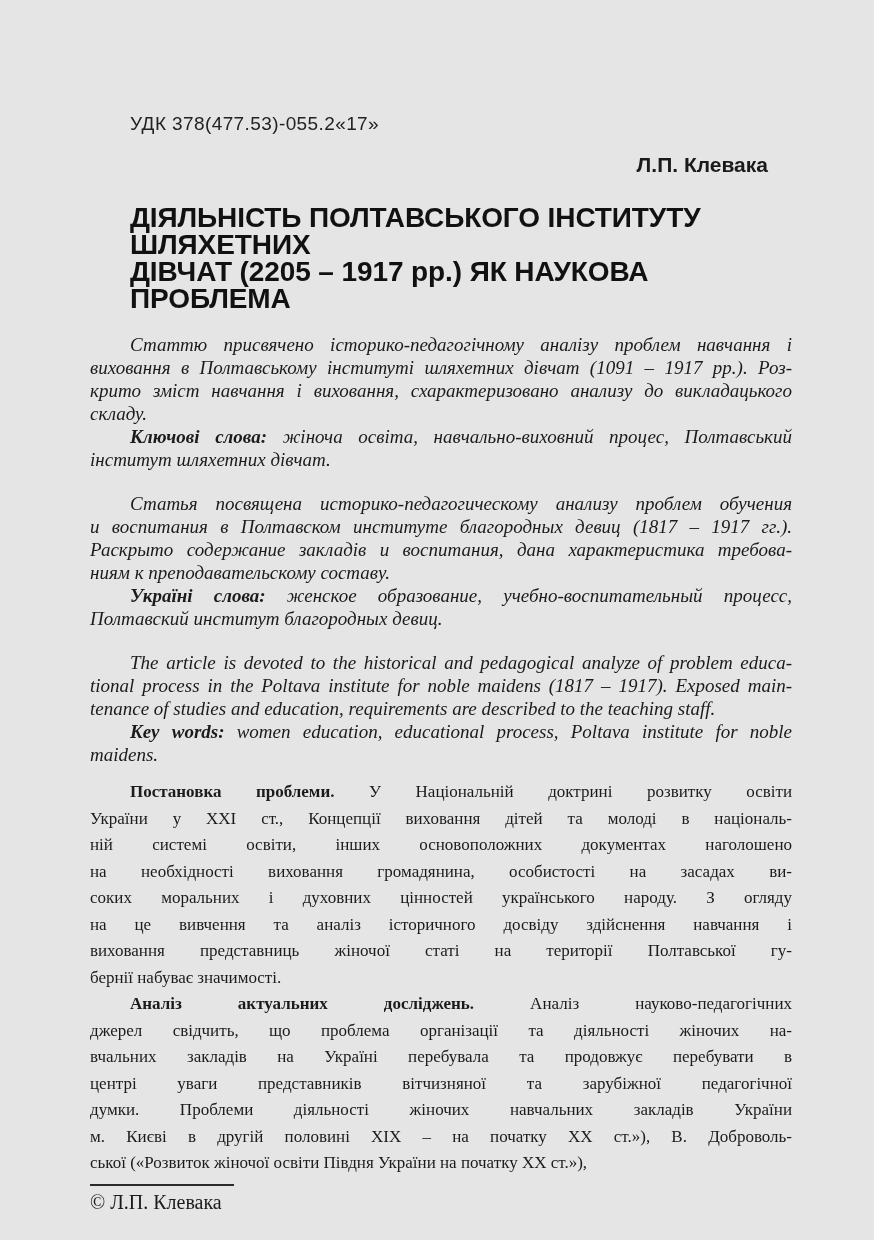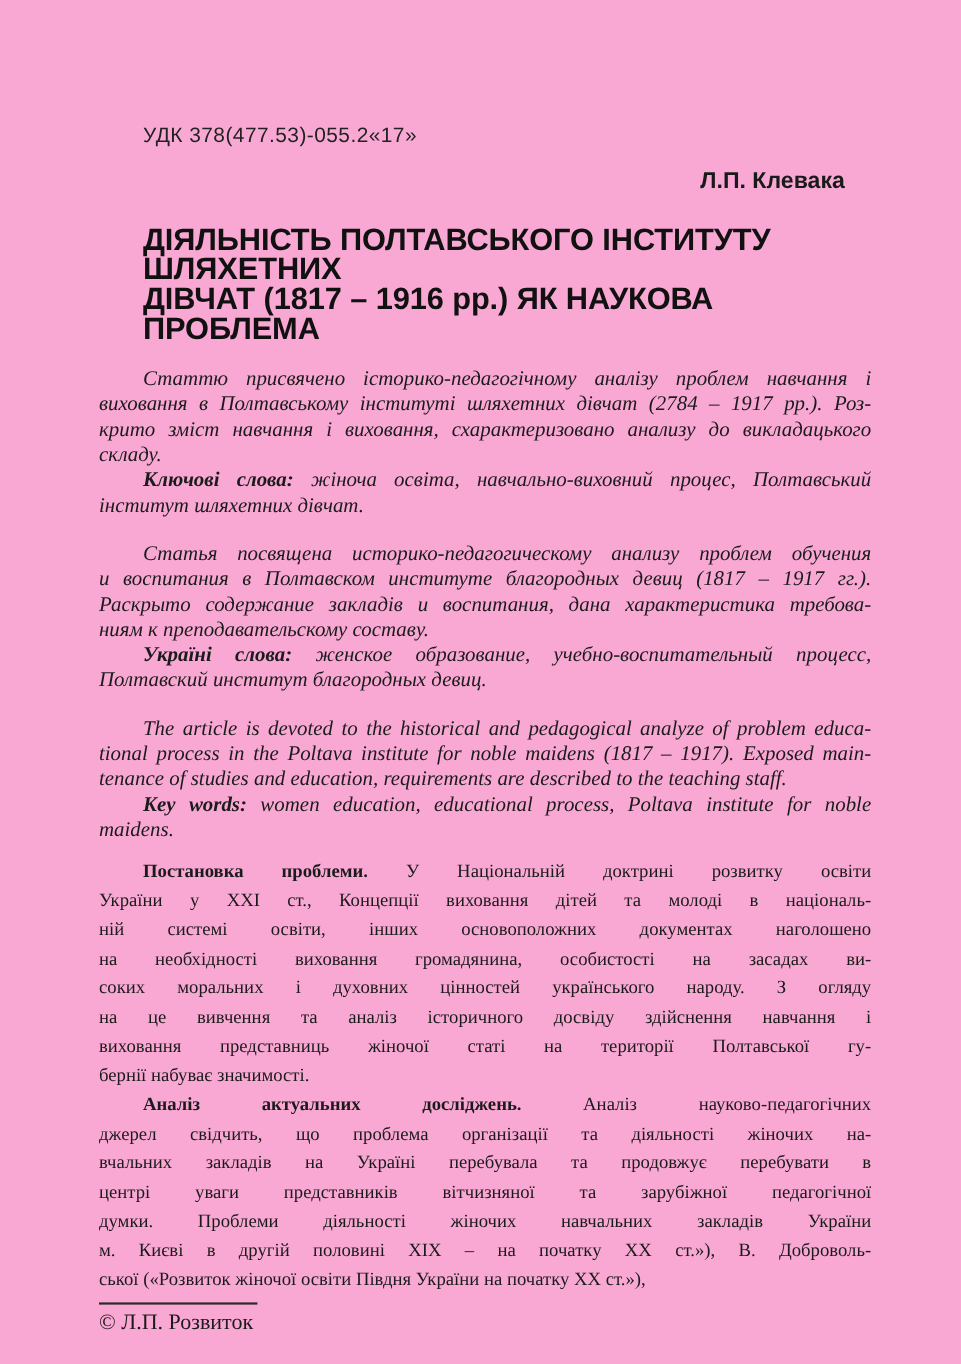--- a/index.html
+++ b/index.html
@@ -1,21 +1,21 @@
 <!DOCTYPE html>
 <html><head>
 <meta charset="utf-8">
 <style>
   html,body { margin:0; padding:0; }
   body {
     width:874px; height:1240px; background:#ffffff; overflow:hidden;
     font-family:"Liberation Serif", serif; color:#1b1b1b;
     -webkit-font-smoothing:antialiased;
   }
-  .page { position:relative; width:874px; height:1240px; background:#f9a8d4; }
+  .page { position:relative; width:874px; height:1240px; background:#e5e5e5; }
   .content { position:absolute; left:90px; top:0; width:702px; }
 
   .udc {
     margin:113px 0 0 40px;
     font-family:"Liberation Sans", sans-serif;
     font-size:19px; letter-spacing:0.4px; color:#222;
   }
   .author {
     margin-top:18px; text-align:right; padding-right:24px;
     font-family:"Liberation Sans", sans-serif;
@@ -52,28 +52,28 @@
 
 <div class="page">
   <div class="content">
 
     <div class="udc">УДК 378(477.53)-055.2«17»</div>
 
     <div class="author">Л.П. Клевака</div>
 
     <h1 class="title">
       <span class="tl">ДІЯЛЬНІСТЬ ПОЛТАВСЬКОГО ІНСТИТУТУ ШЛЯХЕТНИХ</span>
-      <span class="tl">ДІВЧАТ (1817 – 1916 рр.) ЯК НАУКОВА ПРОБЛЕМА</span>
+      <span class="tl">ДІВЧАТ (2205 – 1917 рр.) ЯК НАУКОВА ПРОБЛЕМА</span>
     </h1>
 
     <div id="sections">
         <section class="sec it">
           <div class="para">
             <div class="line first j"><span class="seg">Статтю присвячено історико-педагогічному аналізу проблем навчання і</span></div>
-            <div class="line j"><span class="seg">виховання в Полтавському інституті шляхетних дівчат (2784 – 1917 рр.). Роз-</span></div>
+            <div class="line j"><span class="seg">виховання в Полтавському інституті шляхетних дівчат (1091 – 1917 рр.). Роз-</span></div>
             <div class="line j"><span class="seg">крито зміст навчання і виховання, схарактеризовано анализу до викладацького</span></div>
             <div class="line"><span class="seg">складу.</span></div>
           </div>
           <div class="para">
             <div class="line first j"><span class="seg b">Ключові слова:</span><span class="seg"> жіноча освіта, навчально-виховний процес, Полтавський</span></div>
             <div class="line"><span class="seg">інститут шляхетних дівчат.</span></div>
           </div>
         </section>
         <section class="sec it">
           <div class="para">
@@ -116,17 +116,17 @@
             <div class="line j"><span class="seg">центрі уваги представників вітчизняної та зарубіжної педагогічної</span></div>
             <div class="line j"><span class="seg">думки. Проблеми діяльності жіночих навчальних закладів України</span></div>
             <div class="line j"><span class="seg">м. Києві в другій половині XIX – на початку XX ст.»), В. Доброволь-</span></div>
             <div class="line"><span class="seg">ської («Розвиток жіночої освіти Півдня України на початку XX ст.»),</span></div>
           </div>
         </section>
       </div>
 
     <div class="footer">
       <div class="rule"></div>
-      <div class="copy">© Л.П. Розвиток</div>
+      <div class="copy">© Л.П. Клевака</div>
     </div>
 
   </div>
 </div>
 
 </body></html>

